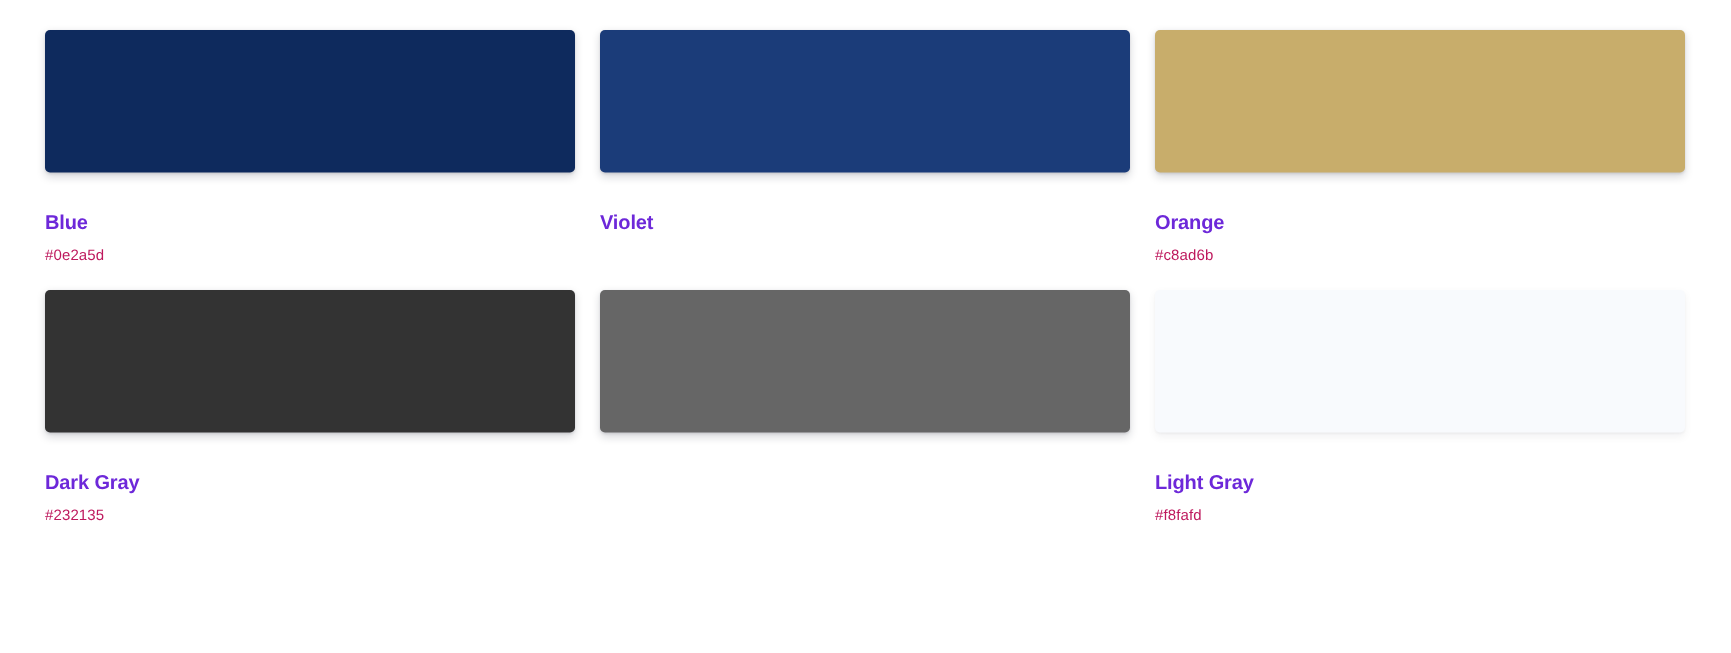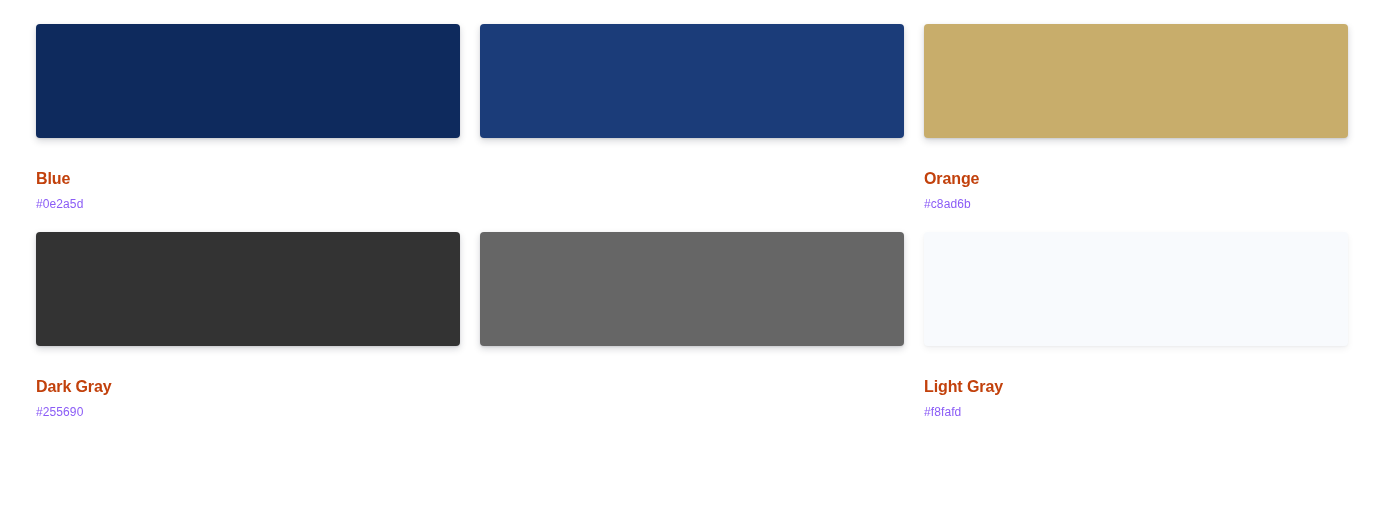--- a/index.html
+++ b/index.html
@@ -43,57 +43,58 @@
   .swatch-chip.is-pale {
     box-shadow: 0 3px 7px rgba(17, 24, 39, 0.055),
                 0 1px 2px rgba(17, 24, 39, 0.035);
   }
 
   .swatch-name {
     margin-top: 33px;
     font-size: 16px;
     font-weight: bold;
     line-height: 1;
-    color: #c2410c;
+    color: #6d28d9;
     letter-spacing: -0.1px;
   }
 
   .swatch-hex {
     margin-top: 11px;
     font-size: 12px;
     line-height: 1;
-    color: #8b5cf6;
+    color: #be185d;
     letter-spacing: 0.1px;
   }
 </style>
 </head>
 <body style="background: rgb(255, 255, 255);">
 
 <div class="palette">
 
   <div class="swatch-card">
     <div class="swatch-chip" style="background-color: rgb(14, 42, 93);"></div>
     <div class="swatch-name">Blue</div>
     <div class="swatch-hex">#0e2a5d</div>
   </div>
 
   <div class="swatch-card">
     <div class="swatch-chip" style="background-color: rgb(27, 60, 121);"></div>
+    <div class="swatch-name">Violet</div>
   </div>
 
   <div class="swatch-card">
     <div class="swatch-chip" style="background-color: rgb(200, 173, 107);"></div>
     <div class="swatch-name">Orange</div>
     <div class="swatch-hex">#c8ad6b</div>
   </div>
 
   <div class="swatch-card">
     <div class="swatch-chip" style="background-color: rgb(51, 51, 51);"></div>
     <div class="swatch-name">Dark Gray</div>
-    <div class="swatch-hex">#255690</div>
+    <div class="swatch-hex">#232135</div>
   </div>
 
   <div class="swatch-card">
     <div class="swatch-chip" style="background-color: rgb(102, 102, 102);"></div>
   </div>
 
   <div class="swatch-card">
     <div class="swatch-chip is-pale" style="background-color: rgb(248, 250, 253);"></div>
     <div class="swatch-name">Light Gray</div>
     <div class="swatch-hex">#f8fafd</div>

